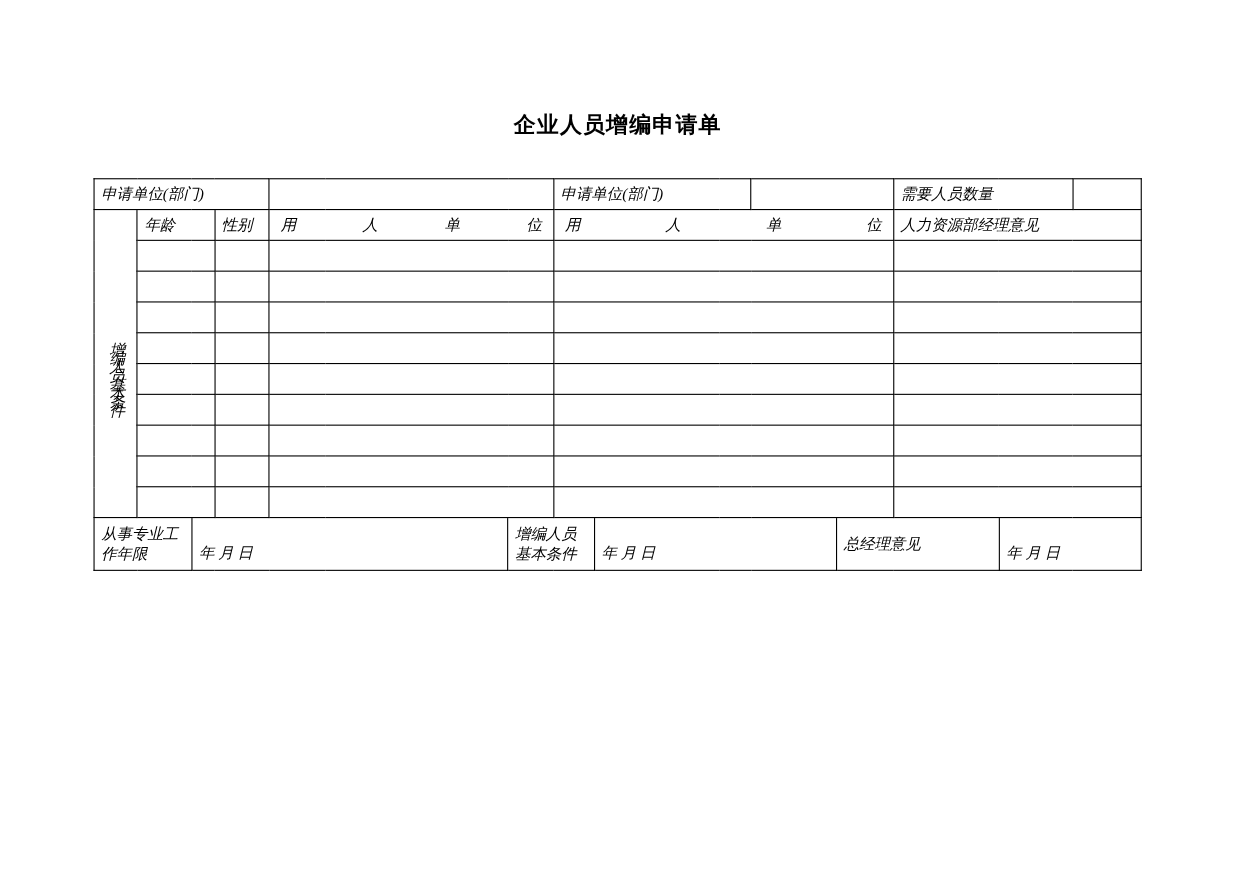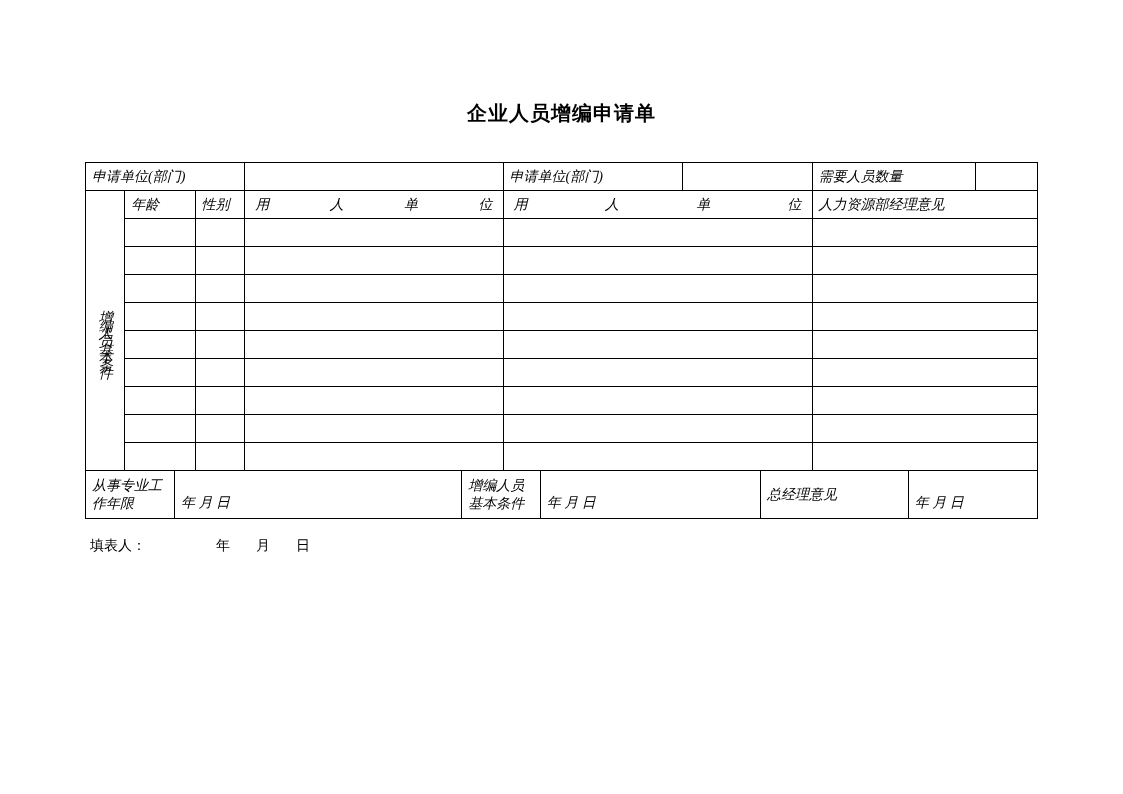--- a/index.html
+++ b/index.html
@@ -185,16 +185,13 @@
       <td colspan="2" class="sig-label">从事专业工作年限</td>
       <td colspan="4">年 月 日</td>
       <td colspan="2" class="sig-label">增编人员基本条件</td>
       <td colspan="3">年 月 日</td>
       <td colspan="2" class="sig-label">总经理意见</td>
       <td colspan="2">年 月 日</td>
     </tr>
   </tbody>
     </table>
 
-  <div class="footer">
-    <span>填表人：</span><span class="footer-filler"></span><span class="footer-date-sp">年　月　日</span>
-  </div>
 </div>
 
 </body></html>

